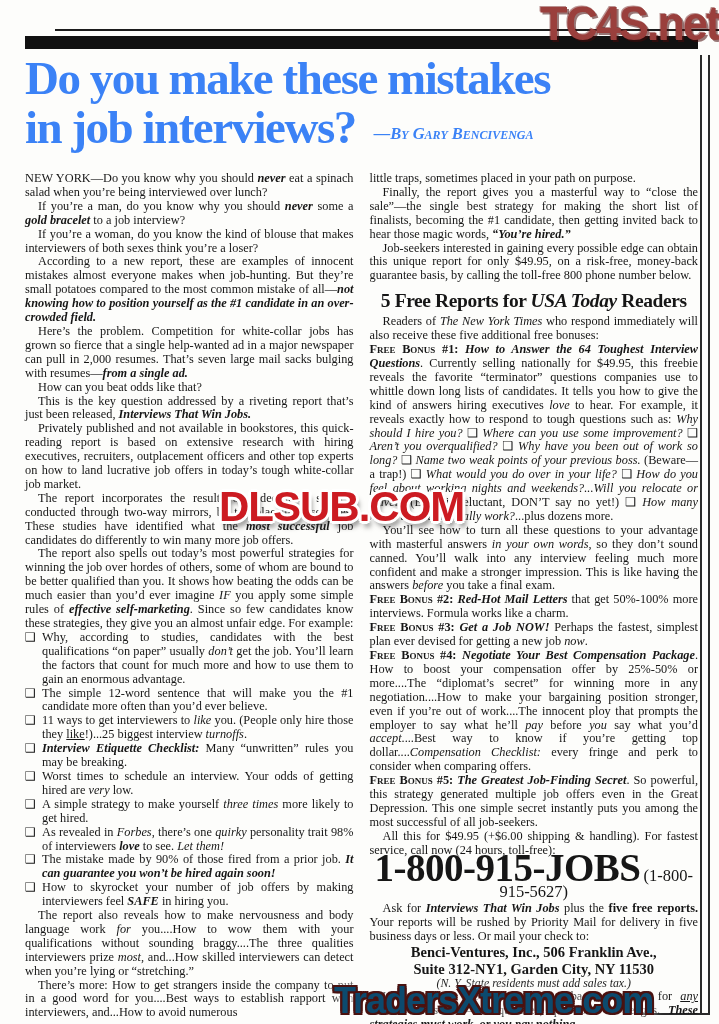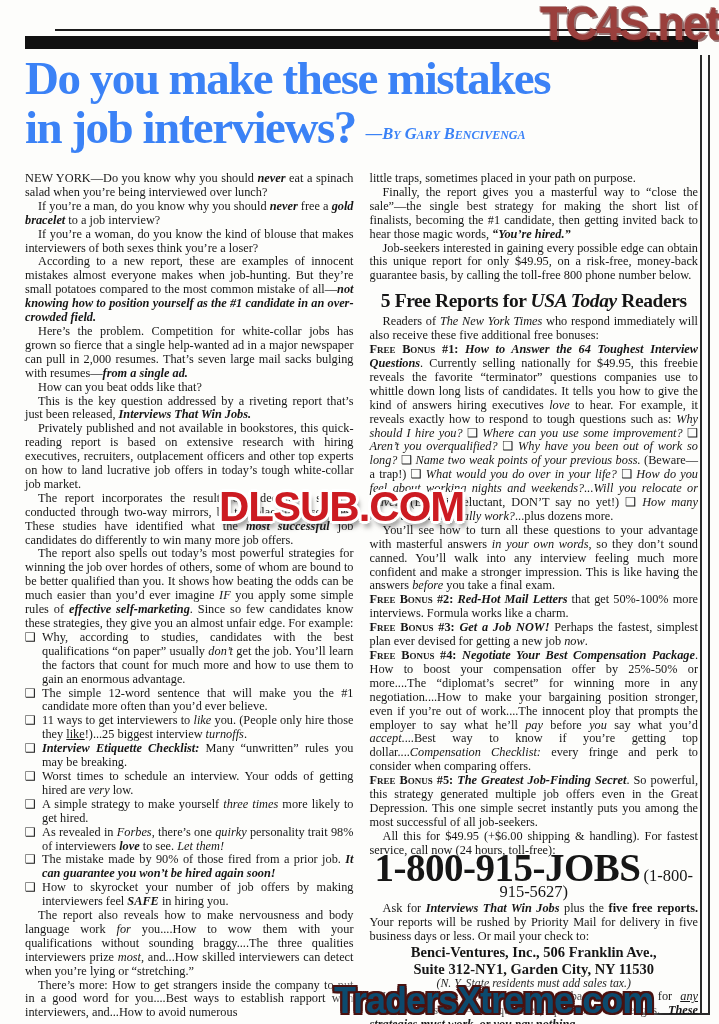--- a/index.html
+++ b/index.html
@@ -9,21 +9,21 @@
   .rule-thin{position:absolute;top:29px;left:55px;width:664px;height:2px;background:#1c1c1c;}
   .rule-thick{position:absolute;top:36px;left:25px;width:673px;height:13px;background:#111;}
   
   .vline-outer{position:absolute;top:55px;bottom:10px;right:17px;width:2px;background:#2a2a2a;}
   .vline-inner{position:absolute;top:55px;bottom:10px;right:9px;width:2px;background:#2a2a2a;}
   .corner-bottom{position:absolute;bottom:9px;right:9px;width:68px;height:2px;background:#2a2a2a;}
 
   .content{position:absolute;top:54px;left:25px;width:673px;}
   .headline{margin:0;font-size:47px;line-height:49px;font-weight:700;letter-spacing:-1.5px;color:#3b82f6;}
   .byline{font-size:16.5px;letter-spacing:0;font-variant:small-caps;font-style:italic;font-weight:700;
-          margin-left:10px;position:relative;top:-4px;}
+          margin-left:18px;position:relative;top:-4px;}
 
   .columns{display:flex;gap:16px;margin-top:10px;}
   .col{width:332px;font-size:12.3px;line-height:13.9px;text-align:justify;}
   .col p{margin:0;}
   .ind{text-indent:13px;}
   .noind{text-indent:0;}
 
   
   .s-p{}
   .s-i{font-style:italic;}
@@ -69,21 +69,21 @@
   <div class="vline-inner"></div>
   <div class="corner-bottom"></div>
 
   <div class="content">
     <h1 class="headline"><span>Do you make these mistakes</span><br><span>in job interviews?</span><span class="byline">—By Gary Bencivenga</span></h1>
 
     <div class="columns">
 
       <div class="col">
         <p class="noind"><span class="s-p">NEW YORK—Do you know why you should </span><span class="s-bi">never</span><span class="s-p"> eat a spinach salad when you’re being interviewed over lunch?</span></p>
-        <p class="ind"><span class="s-p">If you’re a man, do you know why you should </span><span class="s-bi">never</span><span class="s-p"> free a </span><span class="s-bi">gold bracelet</span><span class="s-p"> to a job interview?</span></p>
+        <p class="ind"><span class="s-p">If you’re a man, do you know why you should </span><span class="s-bi">never</span><span class="s-p"> some a </span><span class="s-bi">gold bracelet</span><span class="s-p"> to a job interview?</span></p>
         <p class="ind"><span class="s-p">If you’re a woman, do you know the kind of blouse that makes interviewers of both sexes think you’re a loser?</span></p>
         <p class="ind"><span class="s-p">According to a new report, these are examples of innocent mistakes almost everyone makes when job-hunting. But they’re small potatoes compared to the most common mistake of all—</span><span class="s-bi">not knowing how to position yourself as the #1 candidate in an over-crowded field.</span></p>
         <p class="ind"><span class="s-p">Here’s the problem. Competition for white-collar jobs has grown so fierce that a single help-wanted ad in a major newspaper can pull in 2,000 resumes. That’s seven large mail sacks bulging with resumes—</span><span class="s-bi">from a single ad.</span></p>
         <p class="ind"><span class="s-p">How can you beat odds like that?</span></p>
         <p class="ind"><span class="s-p">This is the key question addressed by a riveting report that’s just been released, </span><span class="s-bi">Interviews That Win Jobs.</span></p>
         <p class="ind"><span class="s-p">Privately published and not available in bookstores, this quick-reading report is based on extensive research with hiring executives, recruiters, outplacement officers and other top experts on how to land lucrative job offers in today’s tough white-collar job market.</span></p>
         <p class="ind"><span class="s-p">The report incorporates the results of video-taped studies, conducted through two-way mirrors, by top placement services. These studies have identified what the </span><span class="s-bi">most successful</span><span class="s-p"> job candidates do differently to win many more job offers.</span></p>
         <p class="ind"><span class="s-p">The report also spells out today’s most powerful strategies for winning the job over hordes of others, some of whom are bound to be better qualified than you. It shows how beating the odds can be much easier than you’d ever imagine </span><span class="s-i">IF</span><span class="s-p"> you apply some simple rules of </span><span class="s-bi">effective self-marketing</span><span class="s-p">. Since so few candidates know these strategies, they give you an almost unfair edge. For example:</span></p>
 
         <div class="bullet"><span class="box">❑</span><span><span class="s-p">Why, according to studies, candidates with the best qualifications “on paper” usually </span><span class="s-i">don’t</span><span class="s-p"> get the job. You’ll learn the factors that count for much more and how to use them to gain an enormous advantage.</span></span></div>

